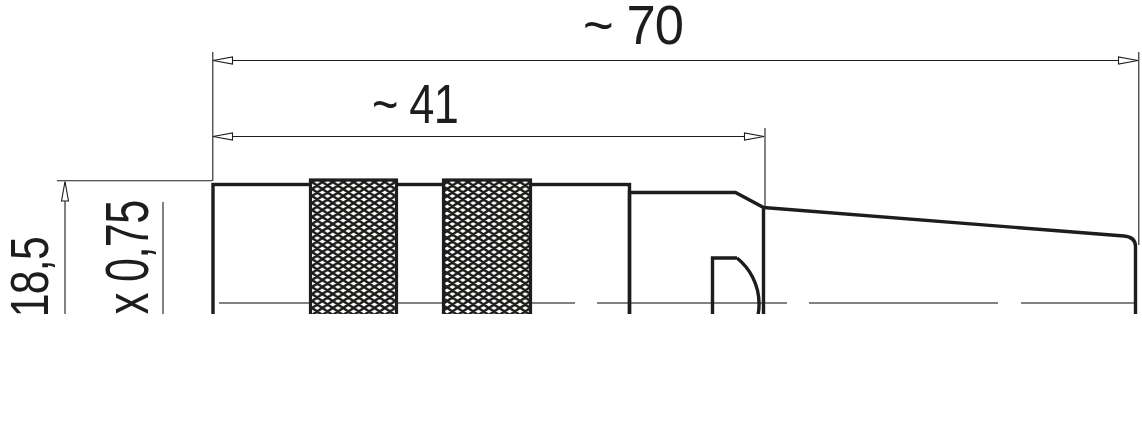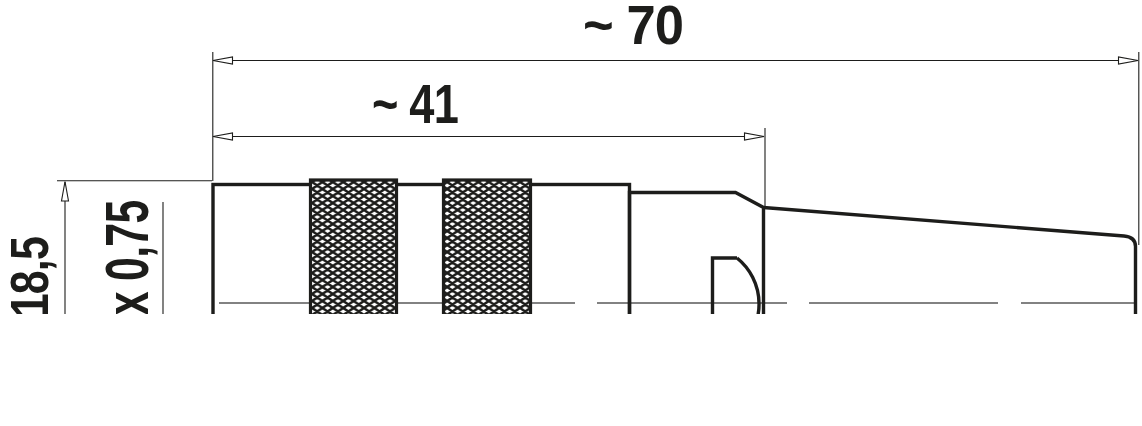--- a/index.html
+++ b/index.html
@@ -11,21 +11,20 @@
   html, body {
     background: var(--background);
     font-family: "Liberation Sans", sans-serif;
   }
   .stage {
     position: relative;
     width: 1142px;
     height: 314px;
     background: var(--background);
     overflow: hidden;
-    font-weight: bold;
   }
   svg { display: block; }
   .thin  { stroke: var(--ink); stroke-width: 1.1; fill: none; }
   .thick { stroke: var(--ink); stroke-width: 3.4; fill: none; stroke-linejoin: miter; }
   .cl    { stroke: var(--centerline); stroke-width: 1.3; fill: none; }
   .arrow { fill: var(--background); stroke: var(--ink); stroke-width: 1.1; stroke-linejoin: miter; }
   .dimtext {
     fill: var(--ink);
     font-family: "Liberation Sans", sans-serif;
     letter-spacing: -1px;

